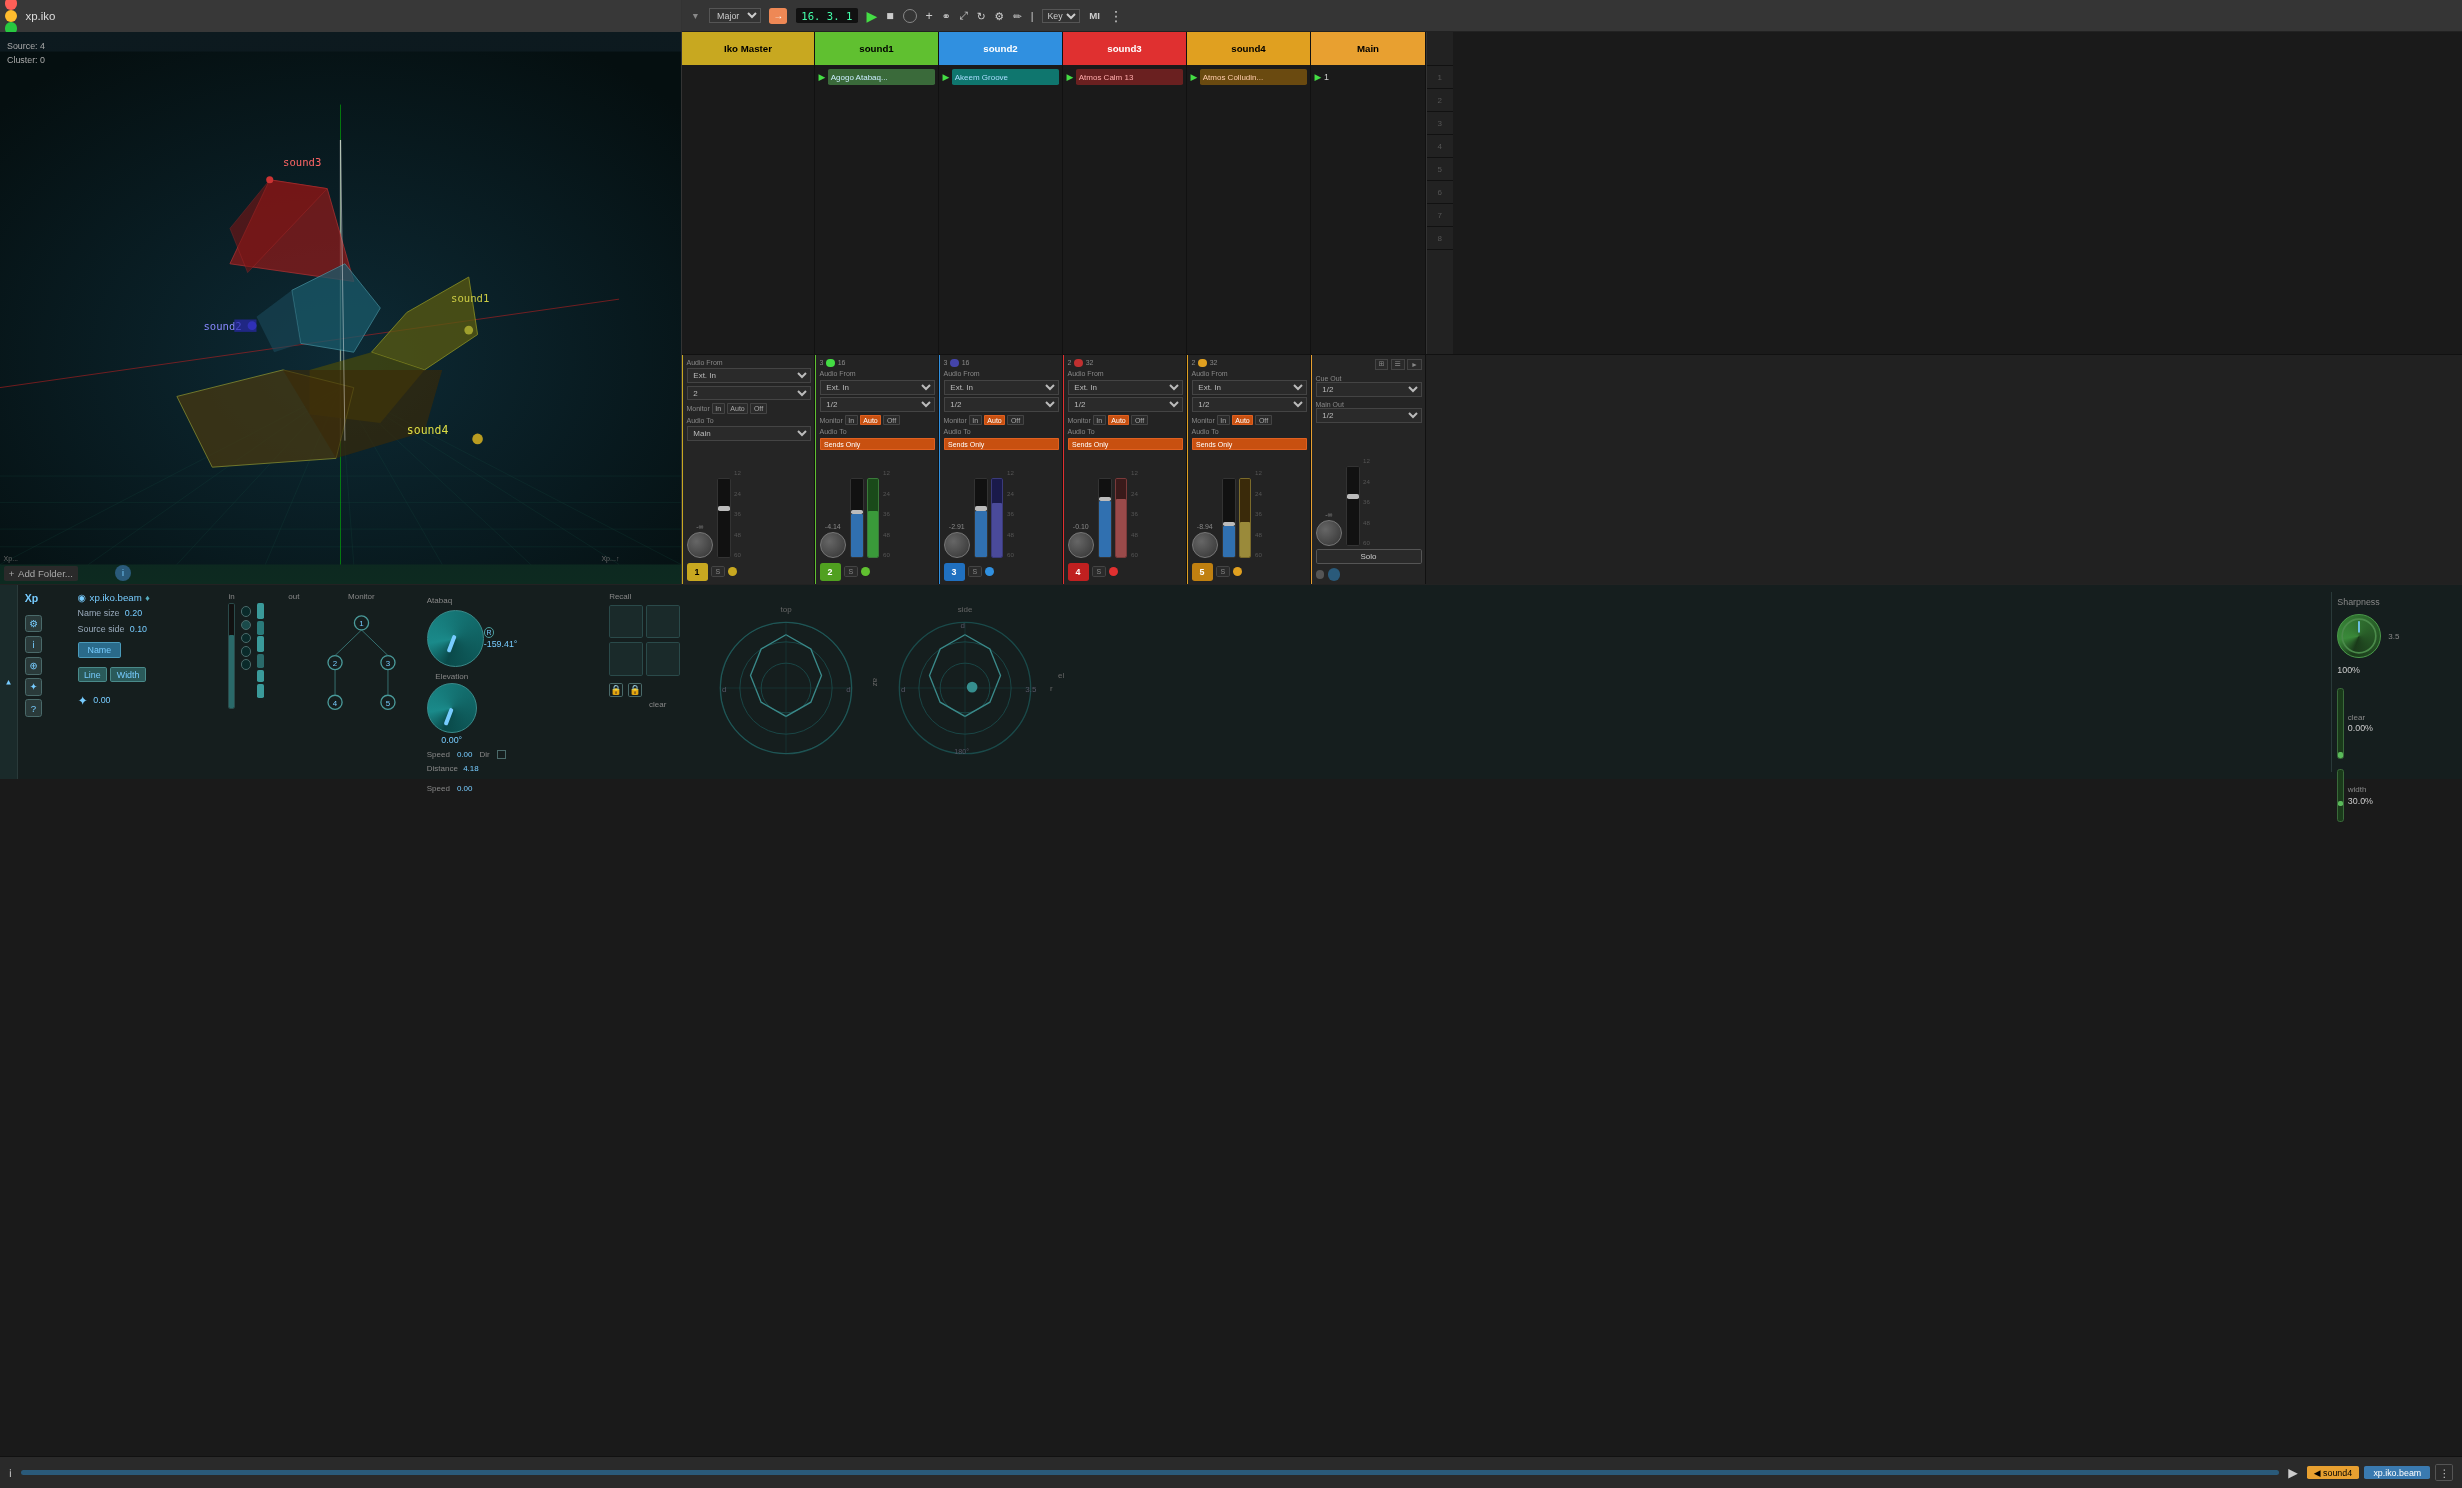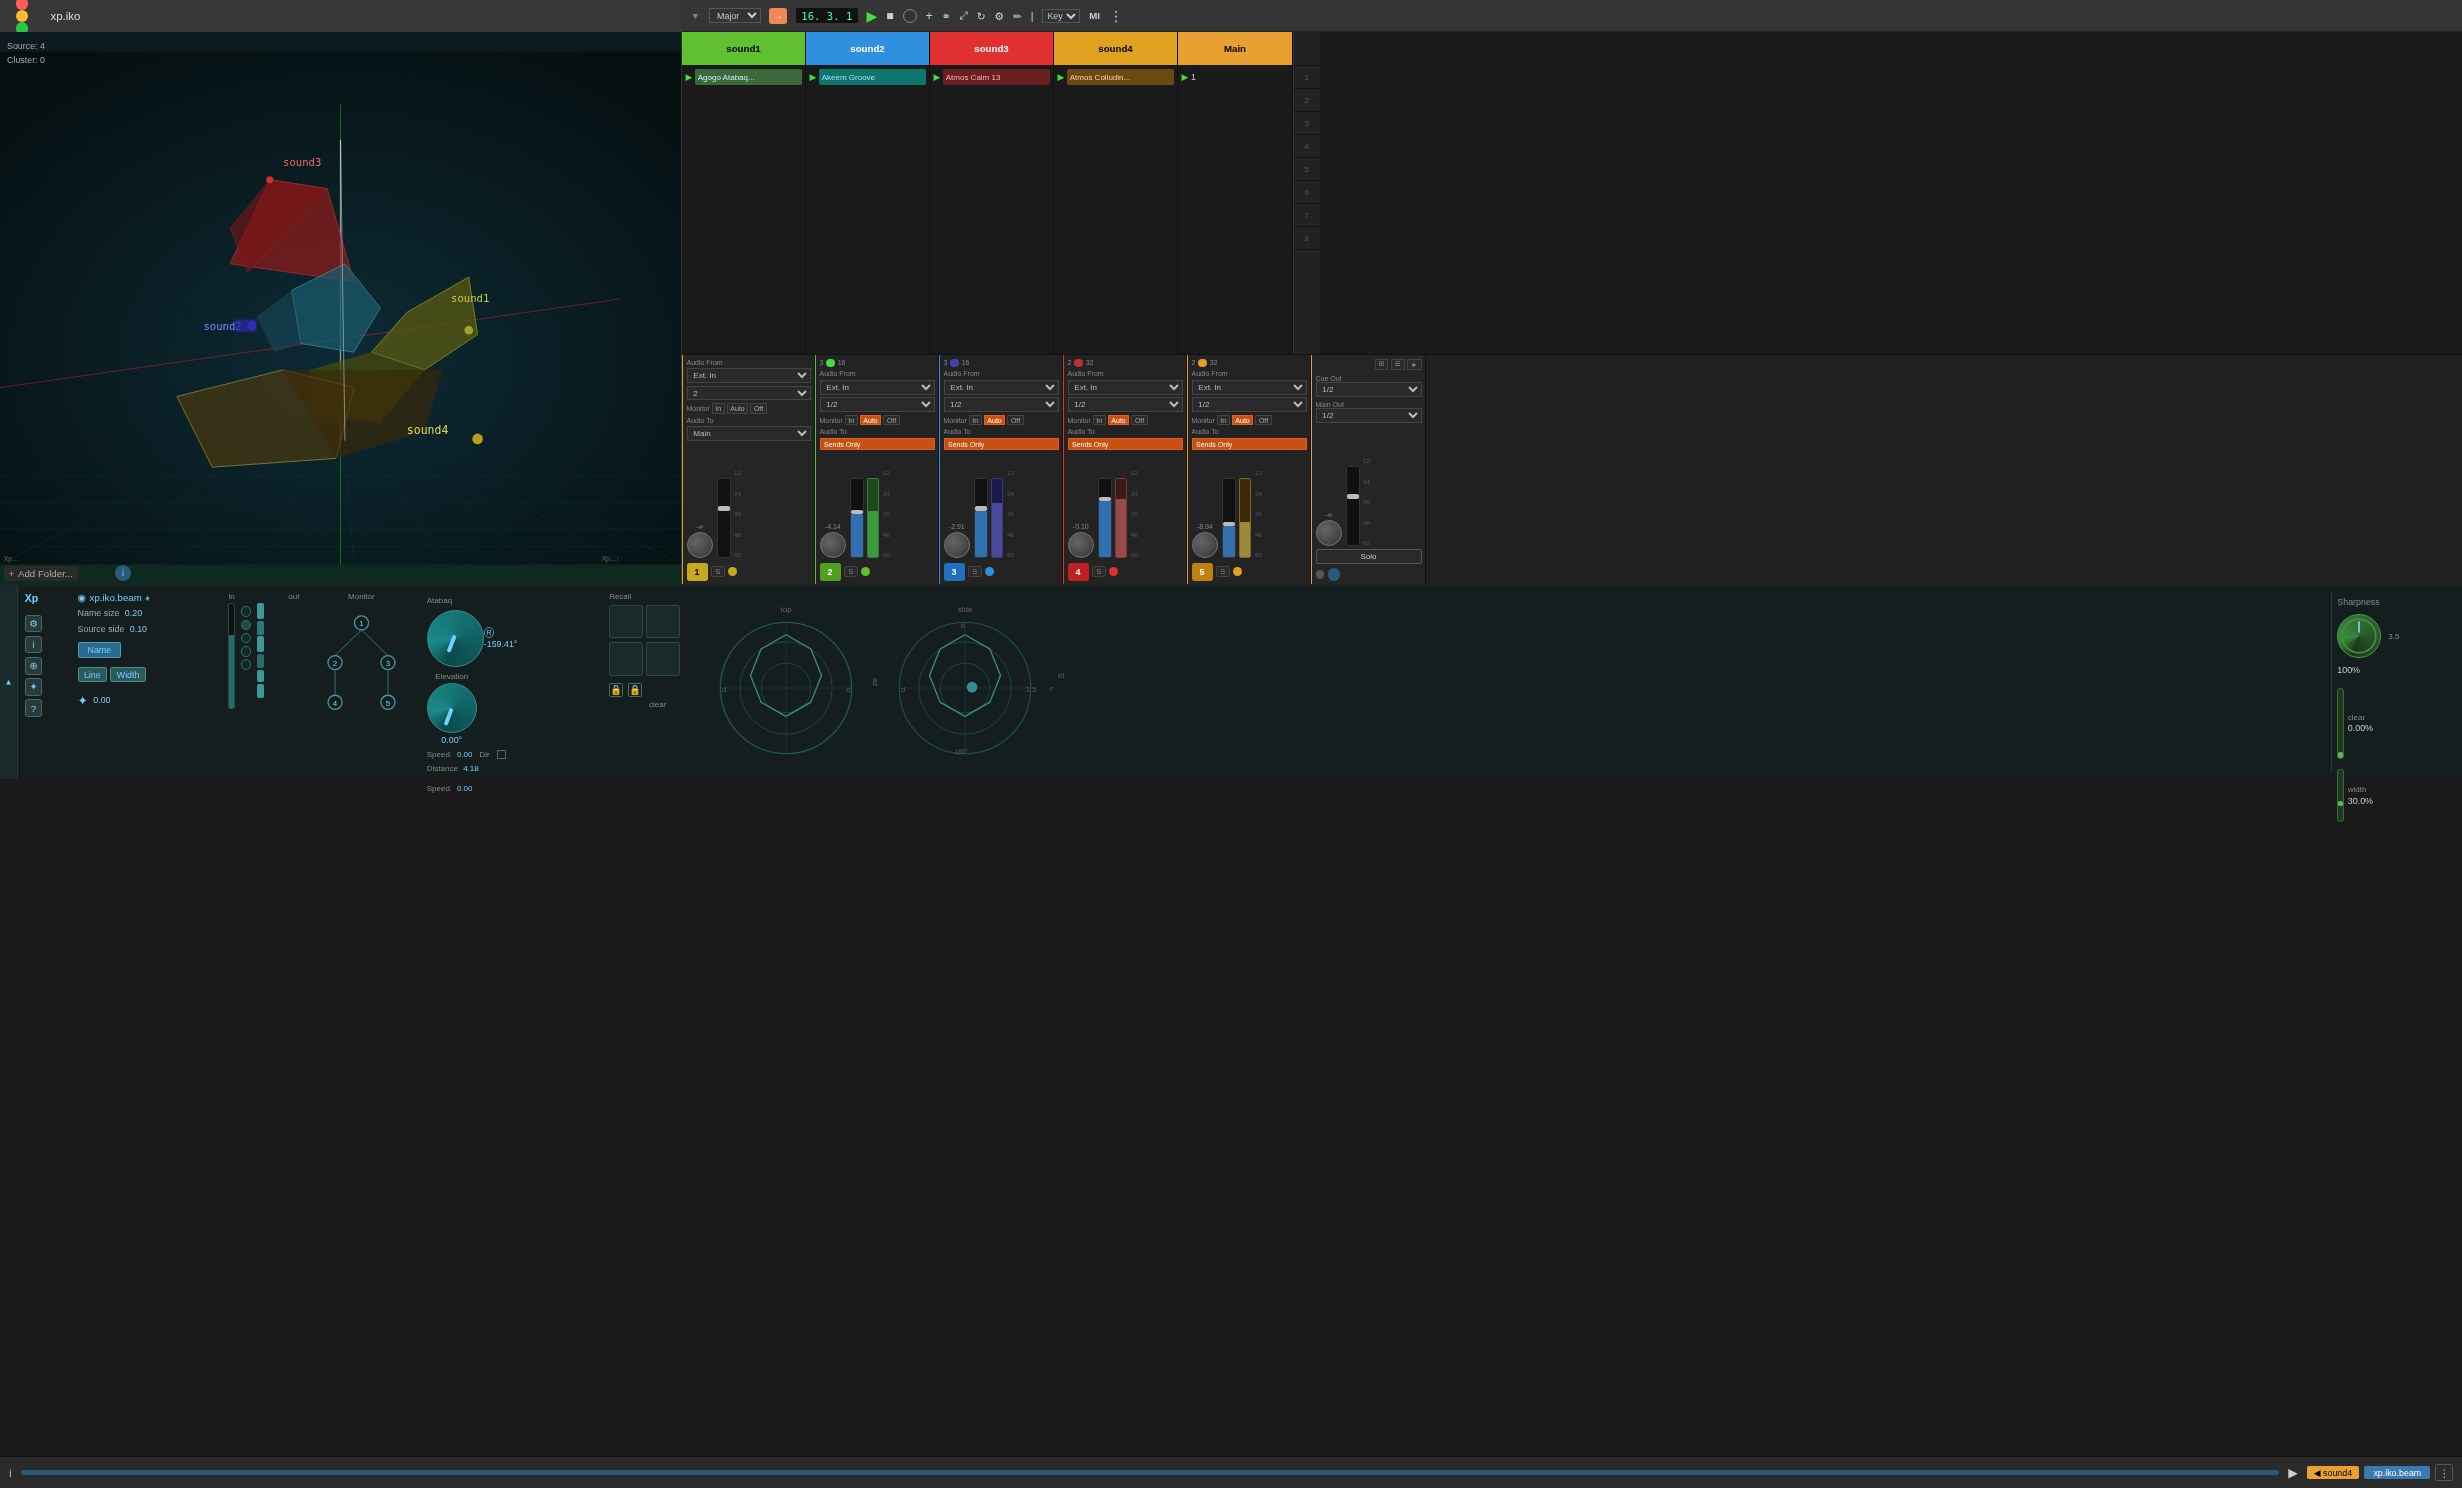--- a/index.html
+++ b/index.html
@@ -69,22 +69,22 @@
       display: flex;
       flex-direction: column;
       border-right: 1.8px solid #333;
     }
 
     .viz-title-bar {
       height: 32px;
       background: #383838;
       display: flex;
       align-items: center;
-      padding: 0 16px;
-      gap: 22px;
+      padding: 0 5px;
+      gap: 8px;
     }
 
     .daw-window {
       flex: 1;
       display: flex;
       flex-direction: column;
     }
 
     .daw-header-bar {
       height: 32px;
@@ -721,20 +721,33 @@
             <option>Key</option>
           </select>
           <span style="color:#ccc; font-size:9.7px; font-weight:bold;">MI</span>
           <span style="color:#ccc; font-size:14px;">⋮</span>
         </div>
       </div>
 
       <div class="mixer-area">
         <div class="all-tracks">
 
+          <div class="track-col iko">
+            <div class="track-head th-iko-master" style="background:#c8a820; color:#000; font-size:9.7px;">
+              <span>Iko Master</span>
+            </div>
+            <div class="clip-row"></div>
+            <div class="clip-row"></div>
+            <div class="clip-row"></div>
+            <div class="clip-row"></div>
+            <div class="clip-row"></div>
+            <div class="clip-row"></div>
+            <div class="clip-row"></div>
+            <div class="clip-row"></div>
+          </div>
 
           <div class="track-col sound">
             <div class="track-head th-sound1" style="background:#60c030; color:#000;">
               <span>sound1</span>
             </div>
             <div class="clip-row">
               <span class="btn-triangle">▶</span>
               <span class="clip-block clip-sound1" style="color:#cef;">Agogo Atabaq...</span>
             </div>
             <div class="clip-row"></div>

